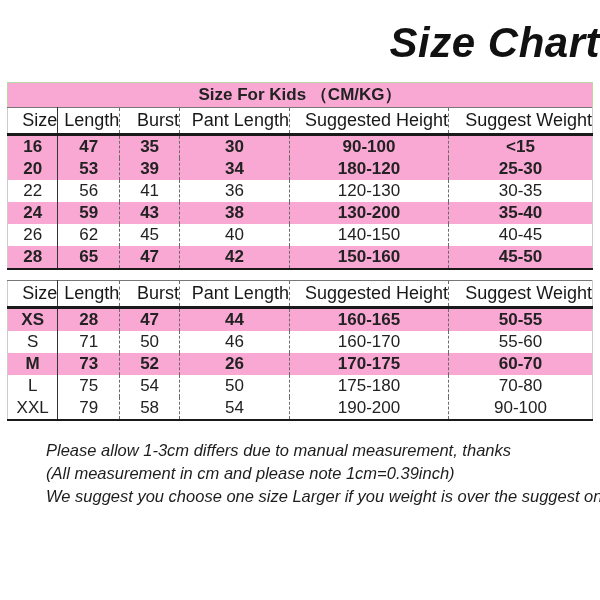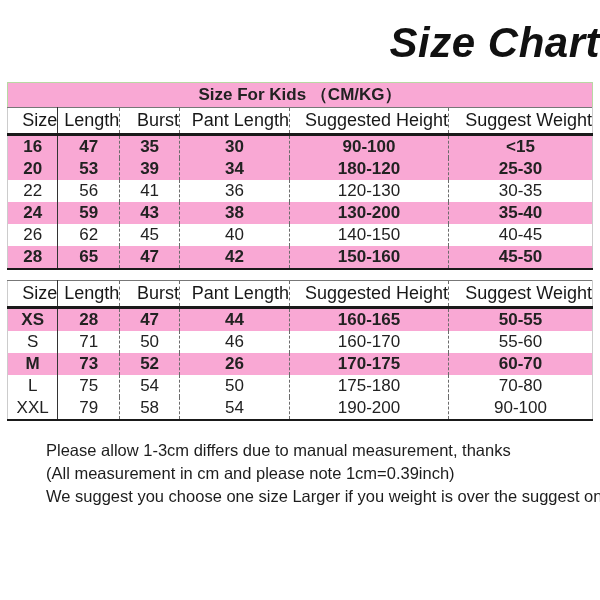--- a/index.html
+++ b/index.html
@@ -81,21 +81,21 @@
   th:first-child, td:first-child { border-right: 1px solid #333; }
   th:not(:first-child):not(:last-child),
   td:not(:first-child):not(:last-child) { border-right: 1px dashed #6b6b6b; }
   tr.striped { background: #f9a8d4; font-weight: bold; }
   .footer {
     margin: 18px 0 0 46px;
     font-size: 16.5px;
     line-height: 23px;
     color: #1d1d1d;
   }
-  .footer div { white-space: nowrap; }
+  .footer div { white-space: nowrap; font-style: italic; }
 </style>
 </head>
 <body>
 
 <div class="page">
 
   <h1 class="title">Size Chart</h1>
 
   <div class="tablewrap">
     <div class="banner">Size For Kids （CM/KG）</div>

